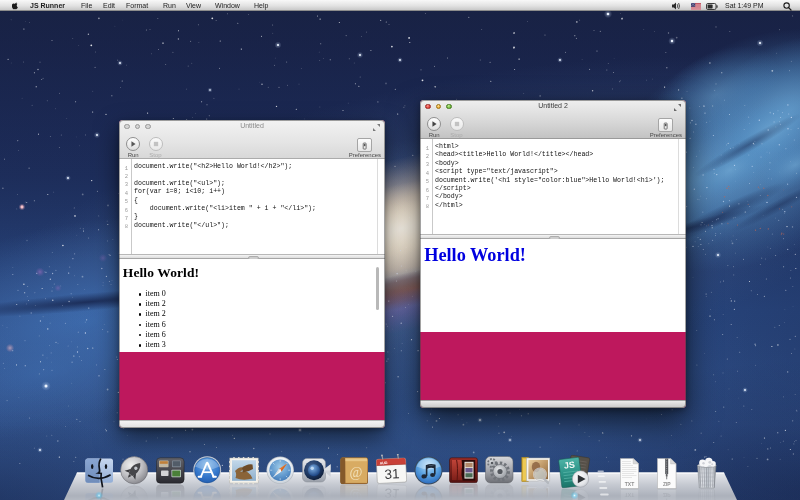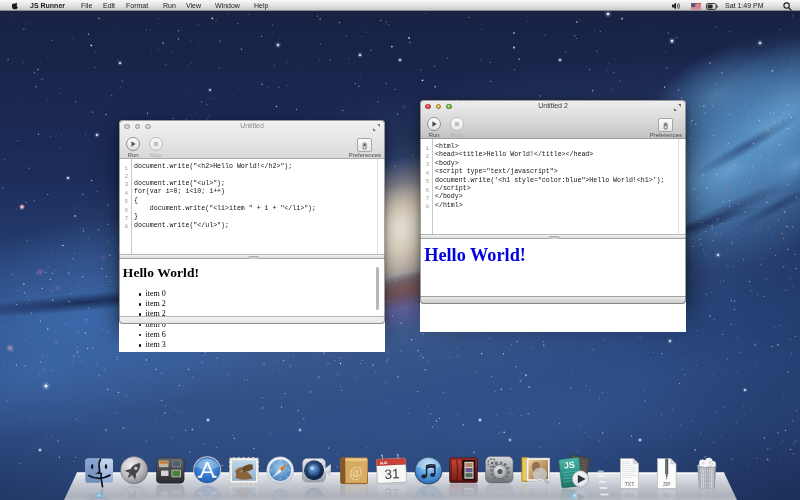--- a/index.html
+++ b/index.html
@@ -8,21 +8,21 @@
 #bg { position:absolute; left:0; top:0; width:800px; height:500px; }
 
 
 #menubar { position:absolute; left:0; top:0; width:800px; height:11px;
   background:linear-gradient(#f8f8f8,#e3e3e3 55%,#c9c9c9);
   border-bottom:1px solid #8c8c8c; z-index:50; }
 #menubar span { position:absolute; top:1.5px; font-size:7px; line-height:8px; color:#1c1c1c; }
 #menubar .b { font-weight:bold; }
 
 
-.win { position:absolute; width:266px; height:204px; border-radius:4px; background:#be185d; }
+.win { position:absolute; width:266px; height:308px; border-radius:4px; background:#be185d; }
 .win .chrome { position:absolute; inset:0; border-radius:4px; box-shadow:inset 0 0 0 1px rgba(70,70,70,0.5); pointer-events:none; z-index:20; }
 #win1 { left:119px; top:120px; box-shadow:0 10px 24px rgba(0,0,0,0.55), 0 2px 5px rgba(0,0,0,0.3); }
 #win2 { left:420px; top:100px; box-shadow:0 14px 32px rgba(0,0,0,0.65), 0 2px 6px rgba(0,0,0,0.35); z-index:10; }
 .hdr { position:absolute; left:0; top:0; width:100%; height:39px; border-radius:4px 4px 0 0;
   background:linear-gradient(#efefef,#d6d6d6 60%,#c3c3c3); border-bottom:1px solid #9a9a9a; }
 #win1 .hdr { background:linear-gradient(#f2f2f2,#e4e4e4 60%,#d8d8d8); border-bottom:1px solid #ababab; }
 .title { position:absolute; left:0; right:0; top:2px; text-align:center; font-size:7px; color:#3a3a3a; }
 #win1 .title { color:#8b8b8b; }
 .tl { position:absolute; top:3.8px; width:5.6px; height:5.6px; border-radius:50%; }
 .tl.r { left:5.2px; } .tl.y { left:15.7px; } .tl.g { left:26.2px; }

